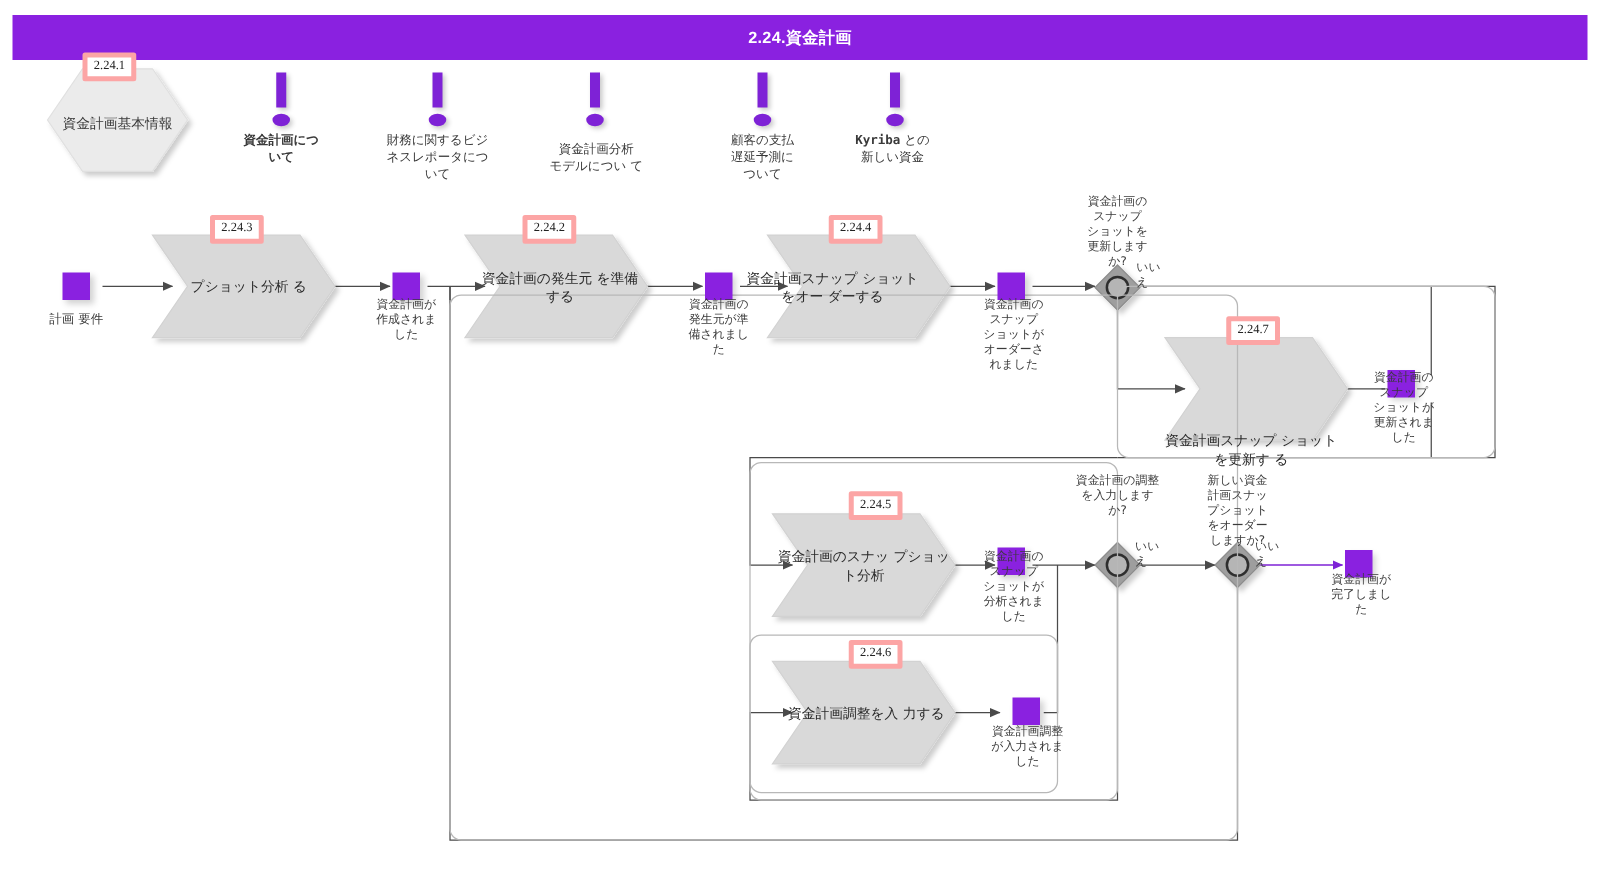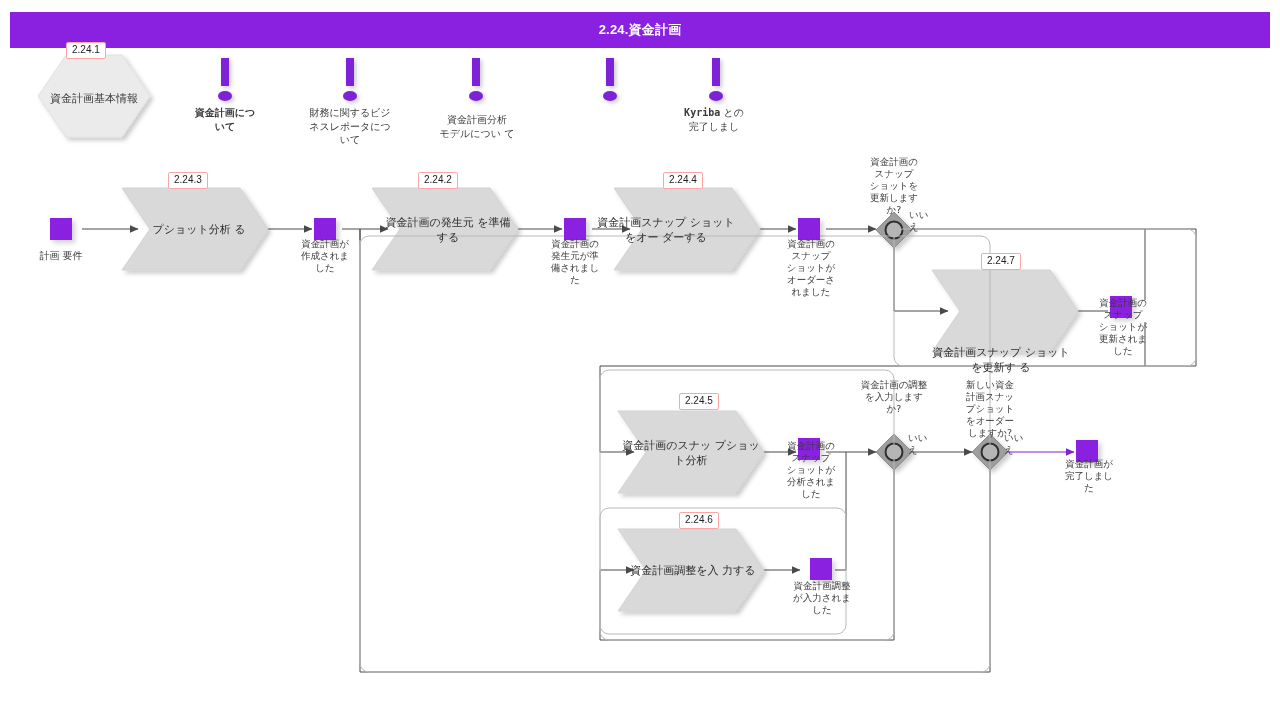--- a/index.html
+++ b/index.html
@@ -29,23 +29,23 @@
   
   .txt{position:absolute;color:#3a3a3a;font-size:10px;line-height:13px;text-align:center;
        font-family:"DejaVu Sans","Liberation Sans",sans-serif;}
   .txt.task{color:#2b2b2b;font-size:11px;line-height:15px;}
   .txt.small{font-size:9.5px;line-height:12px;}
   .txt.gw{font-size:9.5px;line-height:12px;}
   .txt.hex{font-size:11px;}
 
   
   .chip{
-    position:absolute;background:#ffffff;border:1px solid #fca5a5;border-radius:2px;
+    position:absolute;background:#ffffff;border:4px solid #fca5a5;border-radius:2px;
     font-size:10px;color:#222;padding:1px 5px 2px 5px;line-height:12px;
-    font-family:Liberation Sans, sans-serif;white-space:nowrap;text-align:right;
+    font-family:Liberation Serif, serif;white-space:nowrap;text-align:right;
   }
 
   
   .ev{position:absolute;width:22px;height:22px;background:#8A21E0;
       box-shadow:3px 3px 5px rgba(0,0,0,.18);}
 
   
   .bang{position:absolute;width:16px;height:46px;}
   .bang .bar{position:absolute;left:4px;top:0;width:8px;height:28px;background:#7E22D6;
              box-shadow:2px 2px 4px rgba(0,0,0,.22);}
@@ -182,27 +182,30 @@
     <div class="bar"></div>
       <div class="dot"></div>
     </div>
   <div class="note-label" style="left:428px;top:113px;width:98px;white-space:pre-line;">資金計画分析
 モデルについ て</div>
 
   <div class="bang" style="left:602px;top:58px;">
     <div class="bar"></div>
       <div class="dot"></div>
     </div>
+  <div class="note-label" style="left:564px;top:106px;white-space:pre-line;">顧客の支払
+遅延予測に
+ついて</div>
 
   <div class="bang" style="left:708px;top:58px;">
     <div class="bar"></div>
       <div class="dot"></div>
     </div>
   <div class="note-label" style="left:668px;top:106px;white-space:pre-line;"><b>Kyriba</b><span> との
-完了しまし</span></div>
+新しい資金</span></div>
 
   <div class="ev" style="left:50px;top:218px;"></div>
   <div class="txt" style="left:16px;top:249px;width:90px;white-space:pre-line;">計画 要件</div>
 
   <div class="chip" style="left:168px;top:172px;">2.24.3</div>
   <div class="txt task" style="left:133px;top:222px;width:132px;">プショット分析 る</div>
 
   <div class="ev" style="left:314px;top:218px;"></div>
   <div class="txt small" style="left:286px;top:238px;width:78px;white-space:pre-line;">資金計画が
 作成されま

